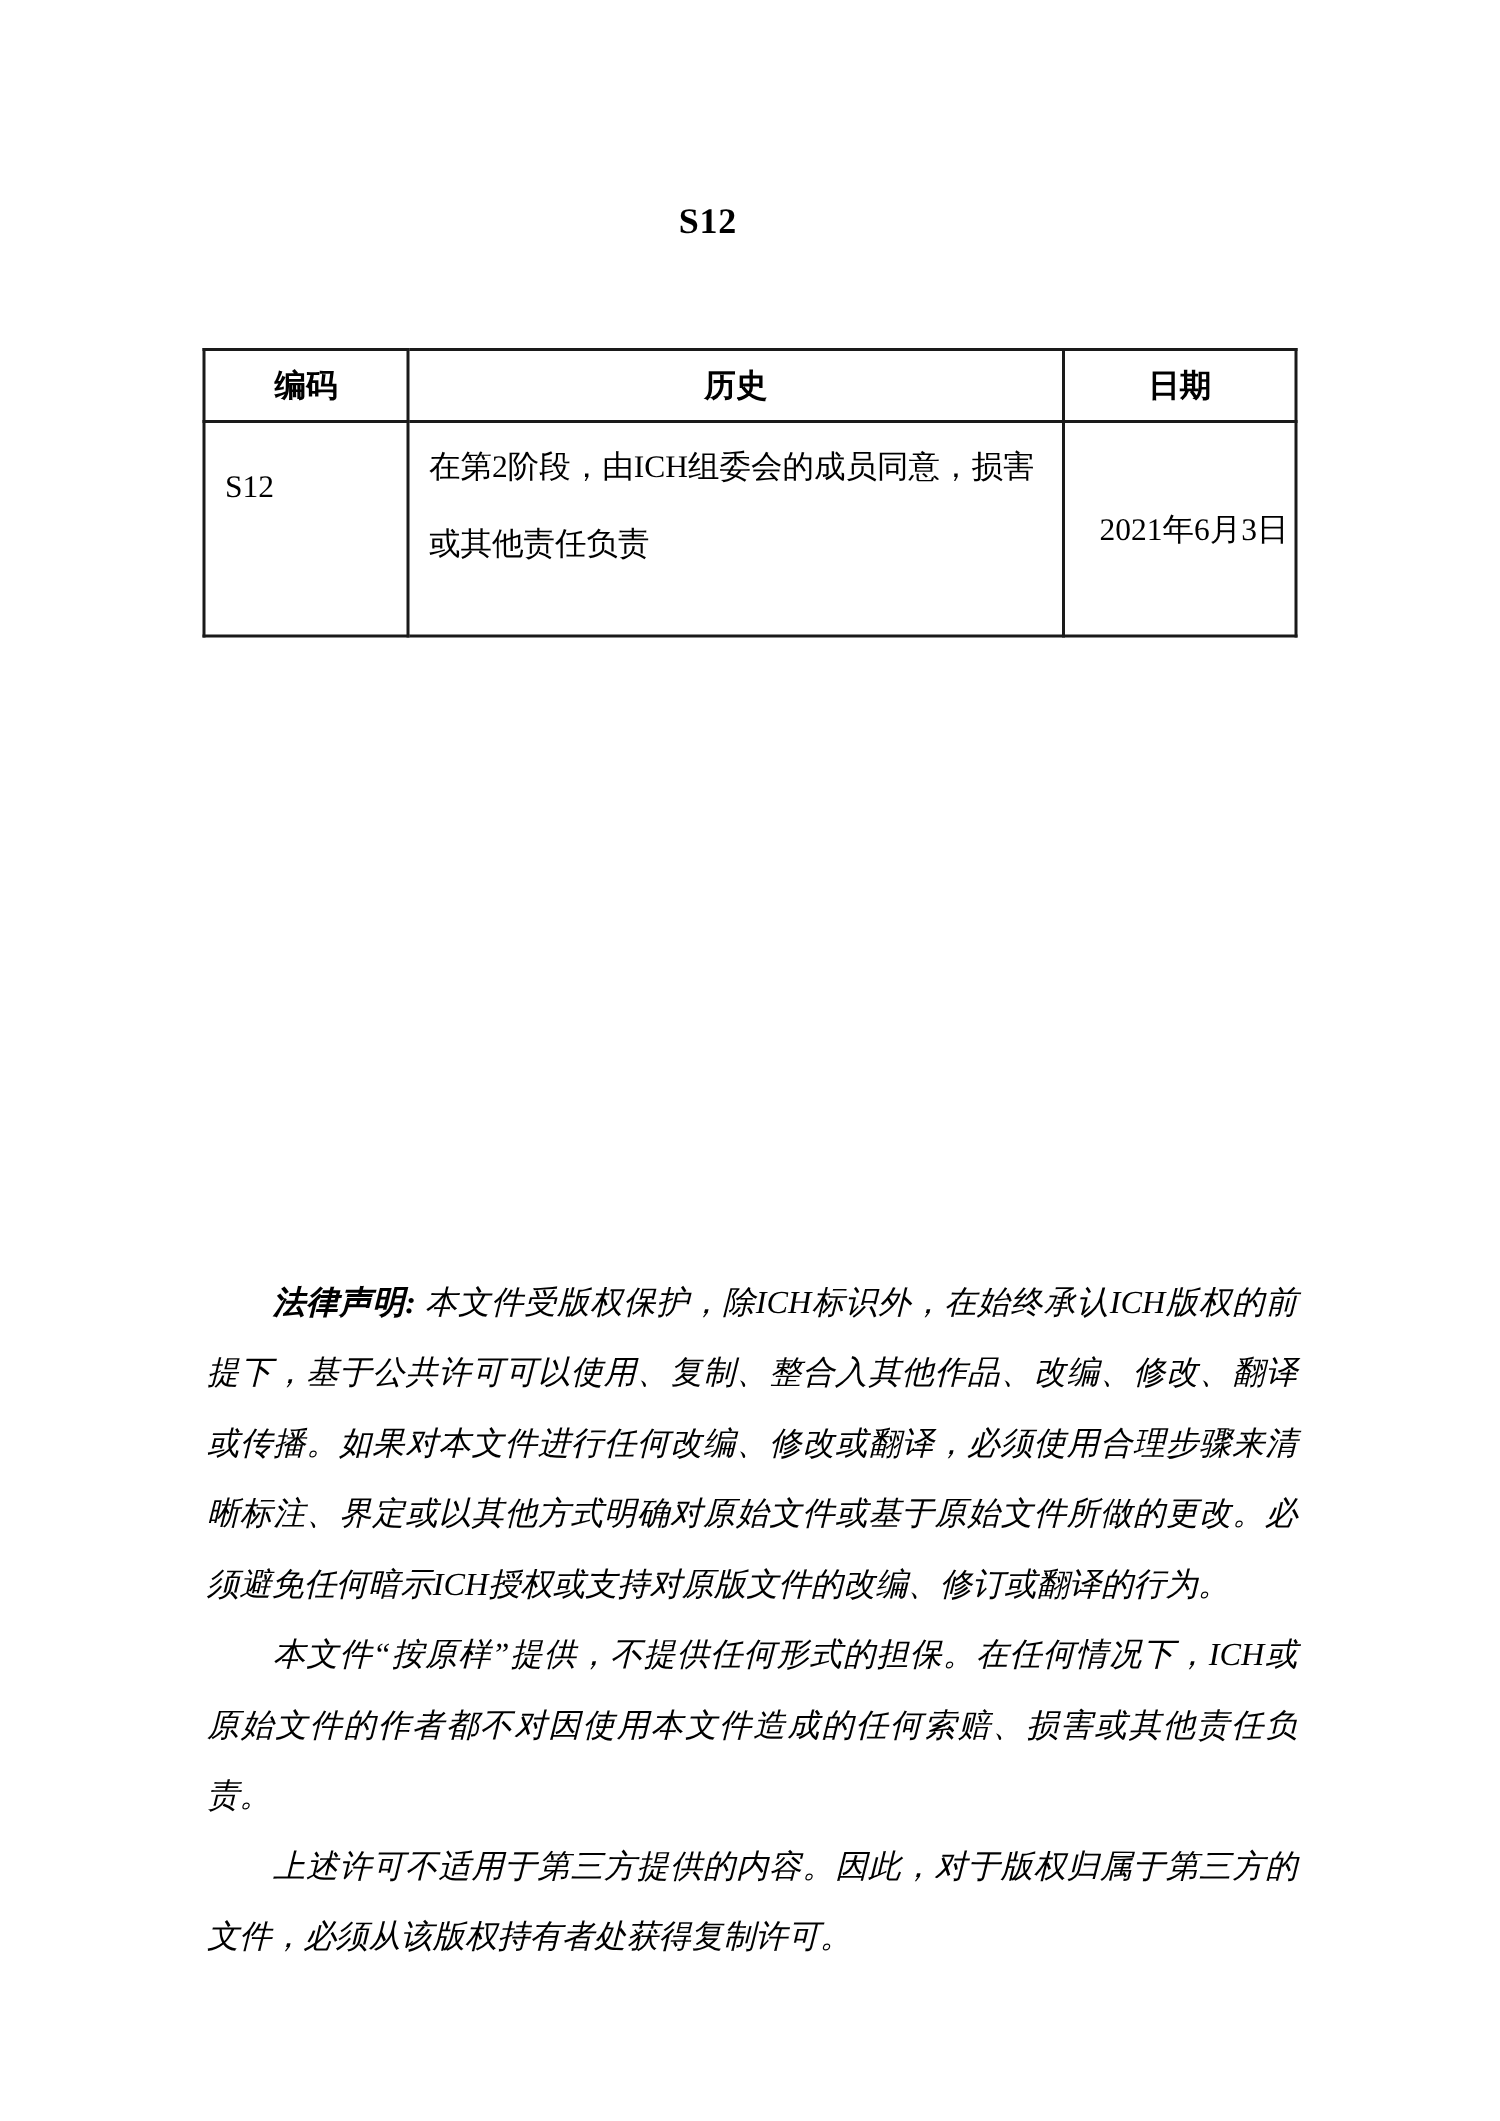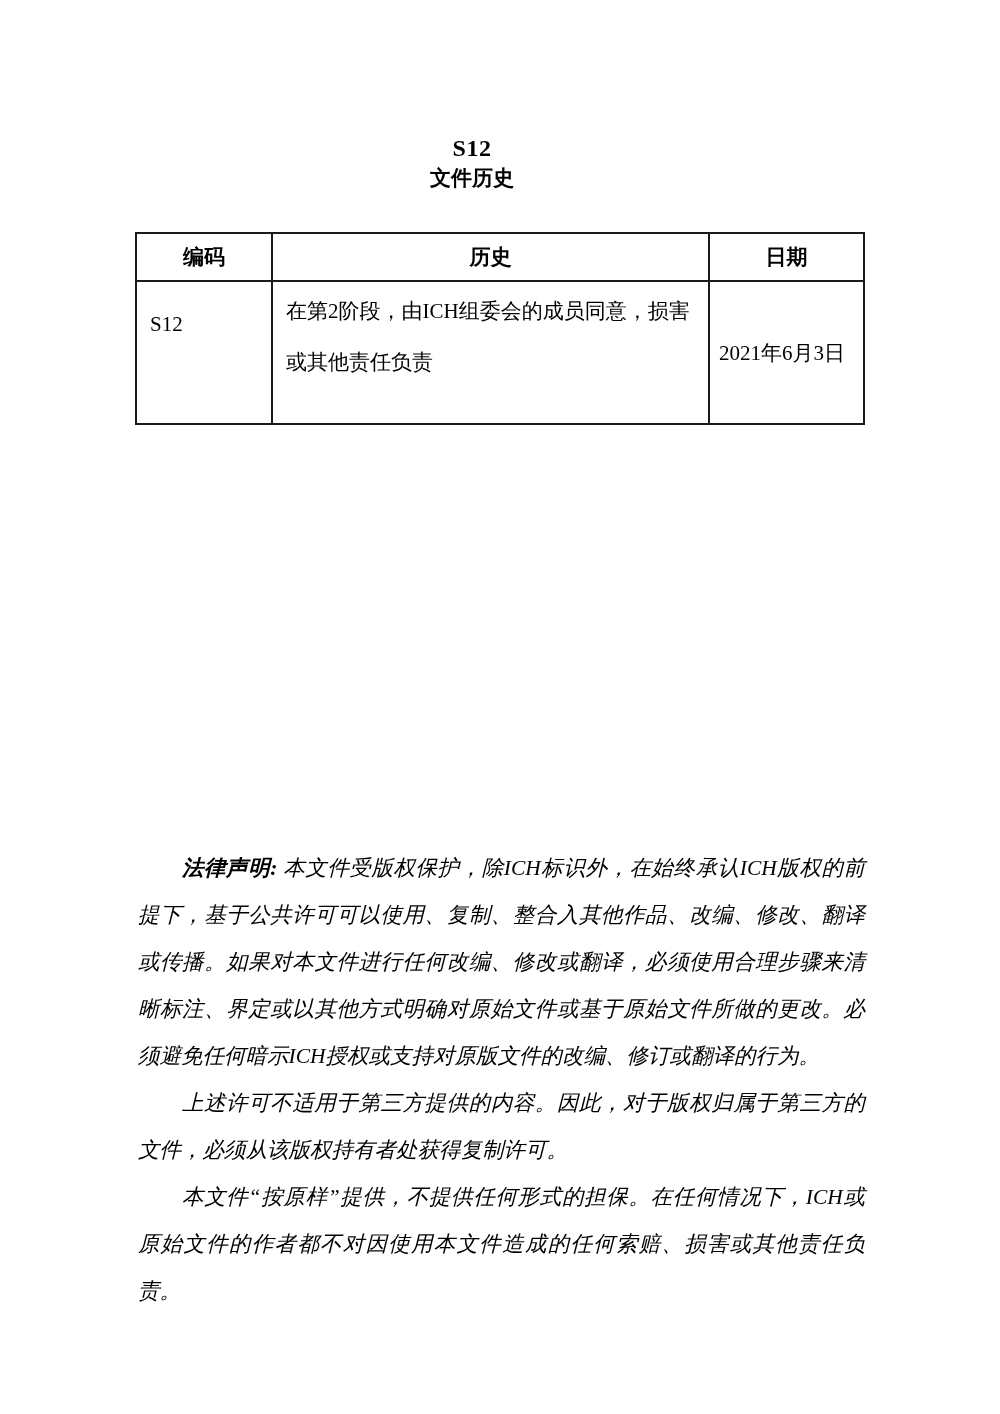--- a/index.html
+++ b/index.html
@@ -70,21 +70,21 @@
   }
   .cell-history {
     vertical-align: top;
     text-align: left;
     padding: 4px 1px 0 13px;
     line-height: 51px;
   }
   .cell-date {
     vertical-align: middle;
     text-align: left;
-    padding: 0 2px 0 9px;
+    padding: 0 2px 0 23px;
   }
 
   
   .legal {
     position: absolute;
     top: 845px;
     left: 138px;
     width: 727px;
     font-style: italic;
     font-size: 21.5px;
@@ -100,21 +100,20 @@
     font-weight: bold;
   }
 </style>
 </head>
 <body>
 
 <div class="page">
 
   <header class="doc-title">
     <div class="title-code">S12</div>
-    <div class="title-sub">文件历史</div>
   </header>
 
   <table class="history-table">
     <colgroup>
       <col class="col-code">
       <col class="col-history">
       <col class="col-date">
     </colgroup>
     <thead>
       <tr>
@@ -127,17 +126,17 @@
       <tr>
         <td class="cell-code">S12</td>
         <td class="cell-history">在第2阶段，由ICH组委会的成员同意，损害或其他责任负责</td>
         <td class="cell-date">2021年6月3日</td>
       </tr>
     </tbody>
   </table>
 
   <section class="legal">
     <p><span class="legal-label">法律声明:</span><span> 本文件受版权保护，除ICH标识外，在始终承认ICH版权的前提下，基于公共许可可以使用、复制、整合入其他作品、改编、修改、翻译或传播。如果对本文件进行任何改编、修改或翻译，必须使用合理步骤来清晰标注、界定或以其他方式明确对原始文件或基于原始文件所做的更改。必须避免任何暗示ICH授权或支持对原版文件的改编、修订或翻译的行为。</span></p>
+    <p>本文件“按原样”提供，不提供任何形式的担保。在任何情况下，ICH或原始文件的作者都不对因使用本文件造成的任何索赔、损害或其他责任负责。</p>
     <p>上述许可不适用于第三方提供的内容。因此，对于版权归属于第三方的文件，必须从该版权持有者处获得复制许可。</p>
-    <p>本文件“按原样”提供，不提供任何形式的担保。在任何情况下，ICH或原始文件的作者都不对因使用本文件造成的任何索赔、损害或其他责任负责。</p>
   </section>
 
 </div>
 
 </body></html>

